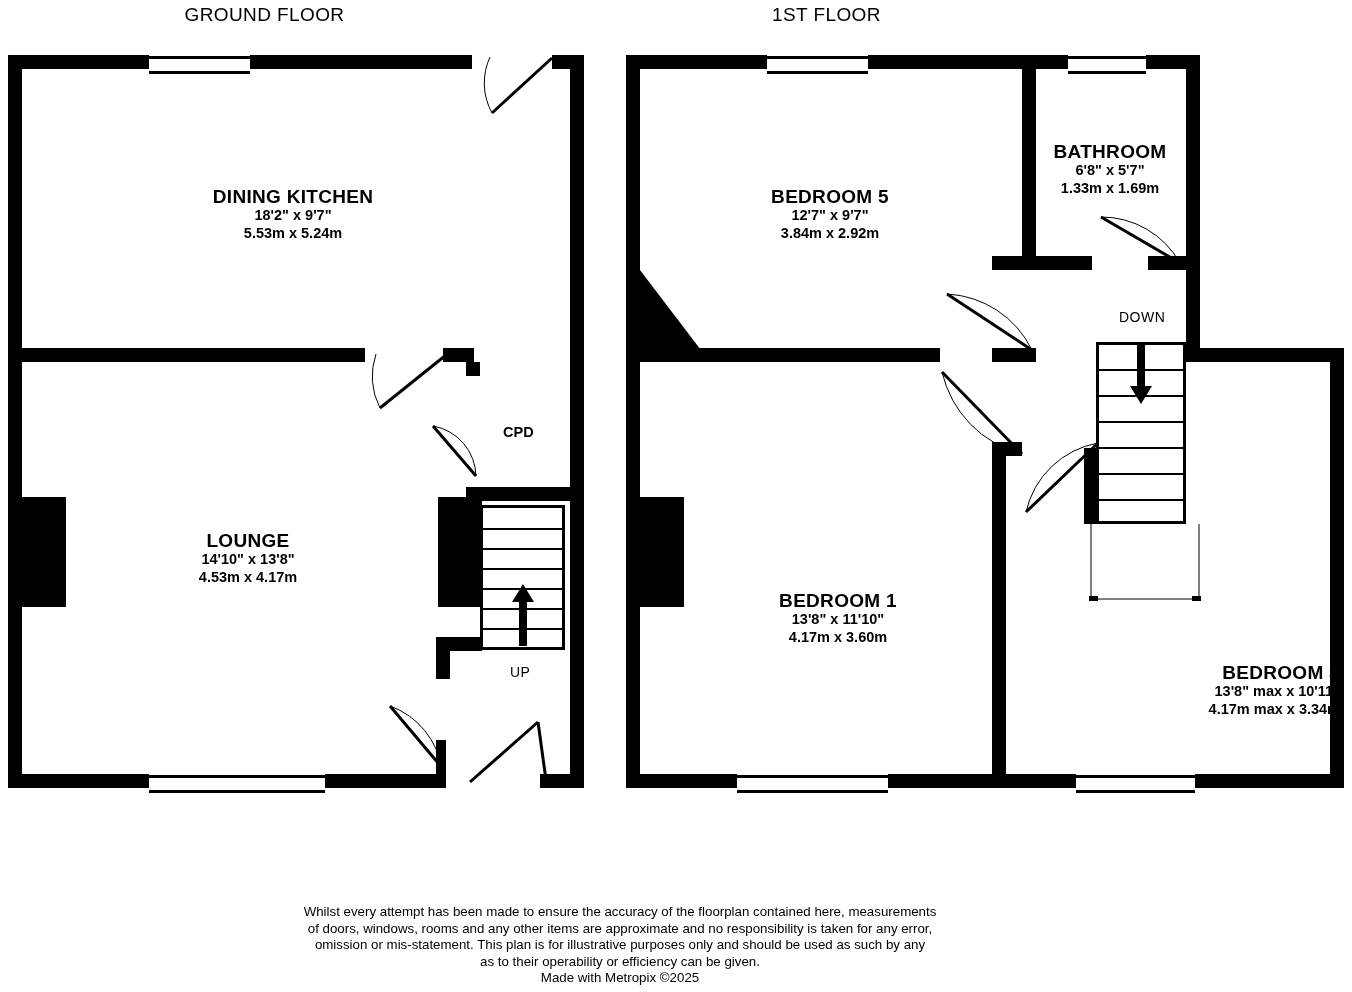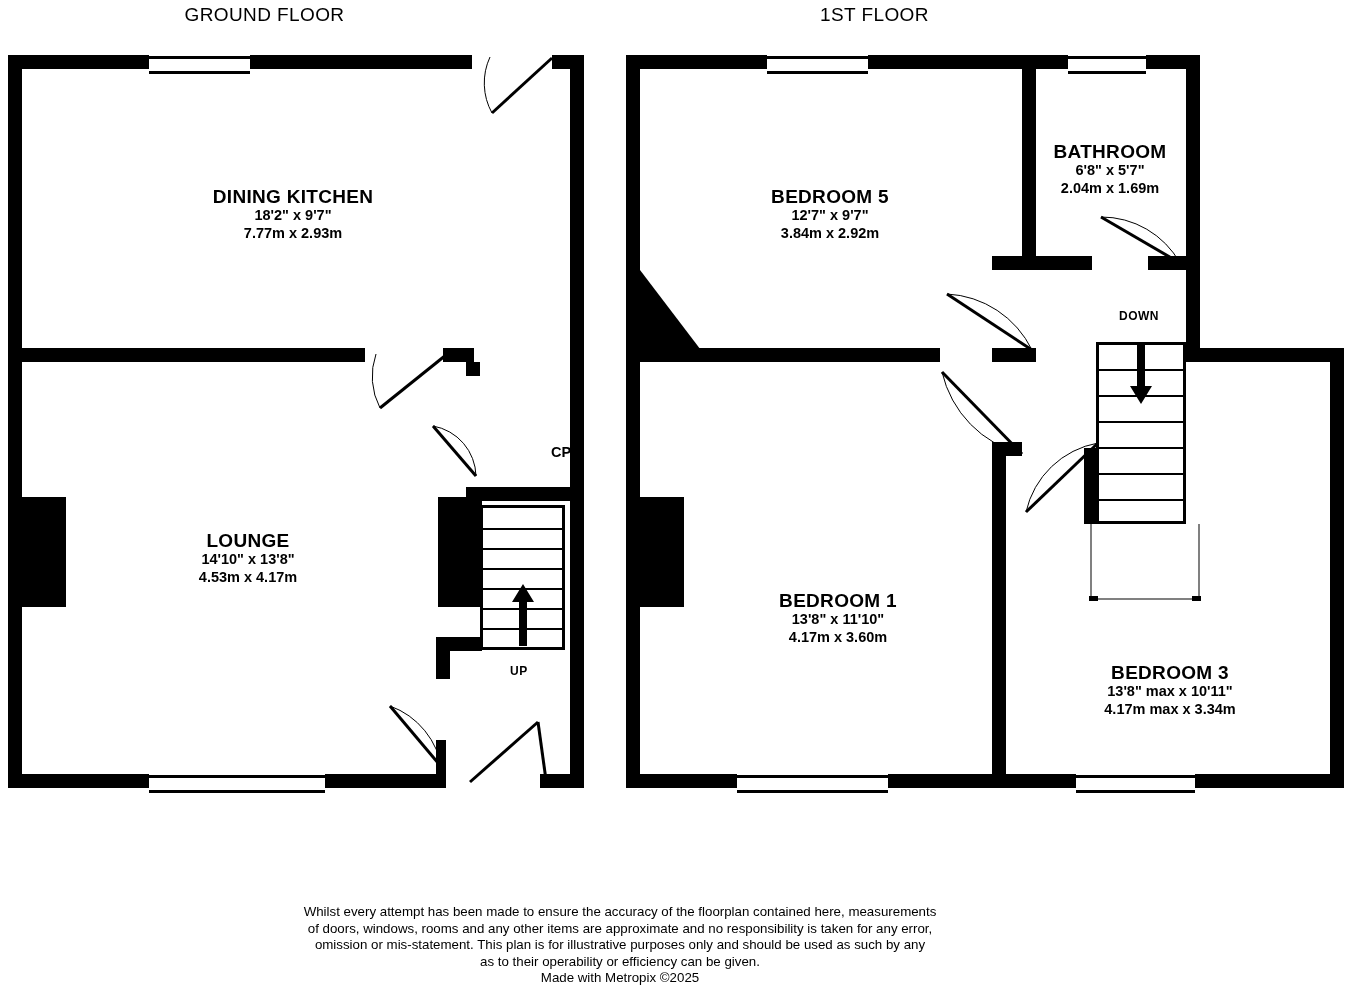--- a/index.html
+++ b/index.html
@@ -57,22 +57,22 @@
     font-weight: bold;
   }
   .plain-label {
     position: absolute;
     font-size: 14.5px;
     font-weight: bold;
     white-space: nowrap;
   }
   .small-label {
     position: absolute;
-    font-size: 12px;
-    font-weight: bold;
+    font-size: 14px;
+    font-weight: normal;
     letter-spacing: 0.5px;
     white-space: nowrap;
   }
   .stairs {
     position: absolute;
     box-sizing: border-box;
     border: 3px solid #000000;
     background: #ffffff;
   }
   .stairs .step {
@@ -112,21 +112,21 @@
     color: #000000;
   }
   .disclaimer div { white-space: nowrap; }
 </style>
 </head>
 <body>
 
 <div class="stage">
 
   <div class="floor-title" style="left:158px; top:4px; width:213px;">GROUND FLOOR</div>
-  <div class="floor-title" style="left:768px; top:4px; width:213px;">1ST FLOOR</div>
+  <div class="floor-title" style="left:720px; top:4px; width:213px;">1ST FLOOR</div>
 
   <div>
 
     <div class="wall" style="left:8px; top:55px; width:141px; height:14px;"></div>
     <div class="window" style="left:149px; top:56px; width:101px; height:12px;"></div>
     <div class="wall" style="left:250px; top:55px; width:222px; height:14px;"></div>
     <div class="wall" style="left:552px; top:55px; width:32px; height:14px;"></div>
 
     <div class="wall" style="left:8px; top:55px; width:14px; height:733px;"></div>
     <div class="wall" style="left:570px; top:55px; width:14px; height:733px;"></div>
@@ -184,30 +184,30 @@
     </svg>
 
     <svg class="door-arc" style="left:466px; top:700px;" width="110" height="90" viewBox="0 0 110 90">
       <path d="M 4 82 L 72 22" stroke="#000000" stroke-width="3" fill="none"></path>
       <path d="M 72 22 L 80 80" stroke="#000000" stroke-width="3" fill="none"></path>
     </svg>
 
     <div class="room-label" style="left:123px; top:188px; width:340px;">
       <div class="name">DINING KITCHEN</div>
       <div class="dim">18'2"  x 9'7"</div>
-      <div class="dim">7.77m  x 2.93m</div>
+      <div class="dim">5.53m  x 5.24m</div>
     </div>
 
     <div class="room-label" style="left:78px; top:532px; width:340px;">
       <div class="name">LOUNGE</div>
       <div class="dim">14'10"  x 13'8"</div>
       <div class="dim">4.53m  x 4.17m</div>
     </div>
 
-    <div class="plain-label" style="left:503px; top:444px;margin-left:48px;">CPD</div>
+    <div class="plain-label" style="left:503px; top:424px;">CPD</div>
 
     <div class="small-label" style="left:510px; top:664px;">UP</div>
   </div>
 
   <div>
 
     <div class="wall" style="left:626px; top:55px; width:141px; height:14px;"></div>
     <div class="window" style="left:767px; top:56px; width:101px; height:12px;"></div>
     <div class="wall" style="left:868px; top:55px; width:200px; height:14px;"></div>
     <div class="window" style="left:1068px; top:56px; width:78px; height:12px;"></div>
@@ -282,30 +282,30 @@
 
     <div class="room-label" style="left:660px; top:188px; width:340px;">
       <div class="name">BEDROOM 5</div>
       <div class="dim">12'7"  x 9'7"</div>
       <div class="dim">3.84m  x 2.92m</div>
     </div>
 
     <div class="room-label" style="left:940px; top:143px; width:340px;">
       <div class="name">BATHROOM</div>
       <div class="dim">6'8"  x 5'7"</div>
-      <div class="dim">2.04m  x 1.69m</div>
+      <div class="dim">1.33m  x 1.69m</div>
     </div>
 
     <div class="room-label" style="left:668px; top:592px; width:340px;">
       <div class="name">BEDROOM 1</div>
       <div class="dim">13'8"  x 11'10"</div>
       <div class="dim">4.17m  x 3.60m</div>
     </div>
 
-    <div class="room-label" style="left:1000px; top:664px; width:340px;">
+    <div class="room-label" style="left:1000px; top:664px; width:340px;text-align:right;">
       <div class="name">BEDROOM 3</div>
       <div class="dim">13'8" max x 10'11"</div>
       <div class="dim">4.17m max x 3.34m</div>
     </div>
 
     <div class="small-label" style="left:1119px; top:309px;">DOWN</div>
   </div>
 
   <div class="disclaimer" style="left:0; top:904px;">
     <div>Whilst every attempt has been made to ensure the accuracy of the floorplan contained here, measurements</div>

